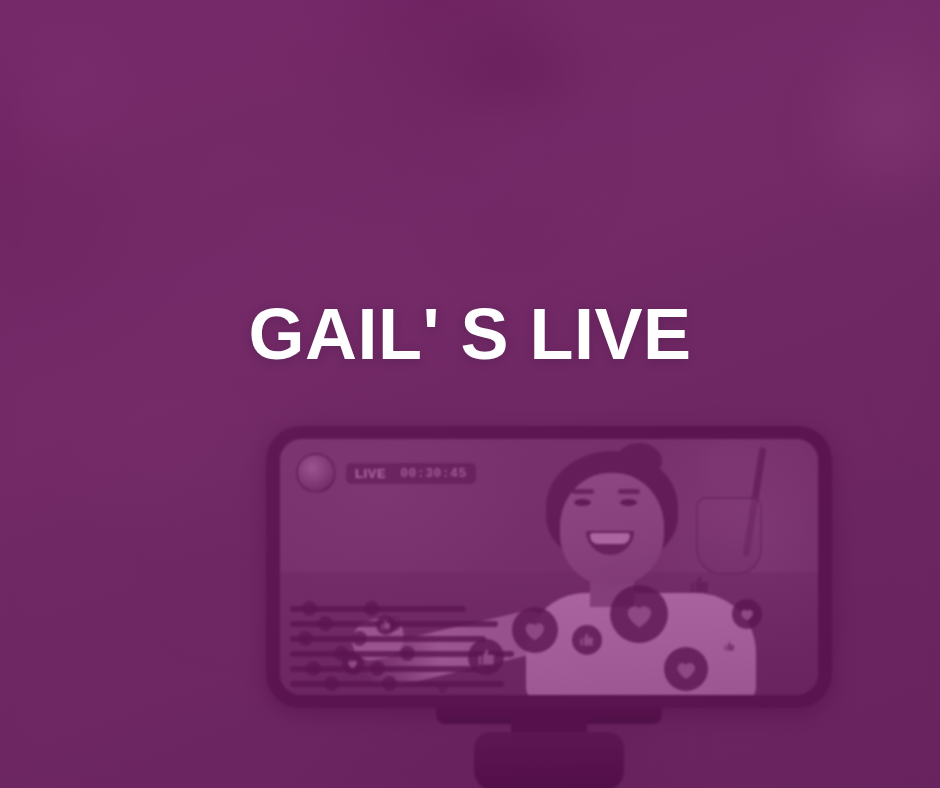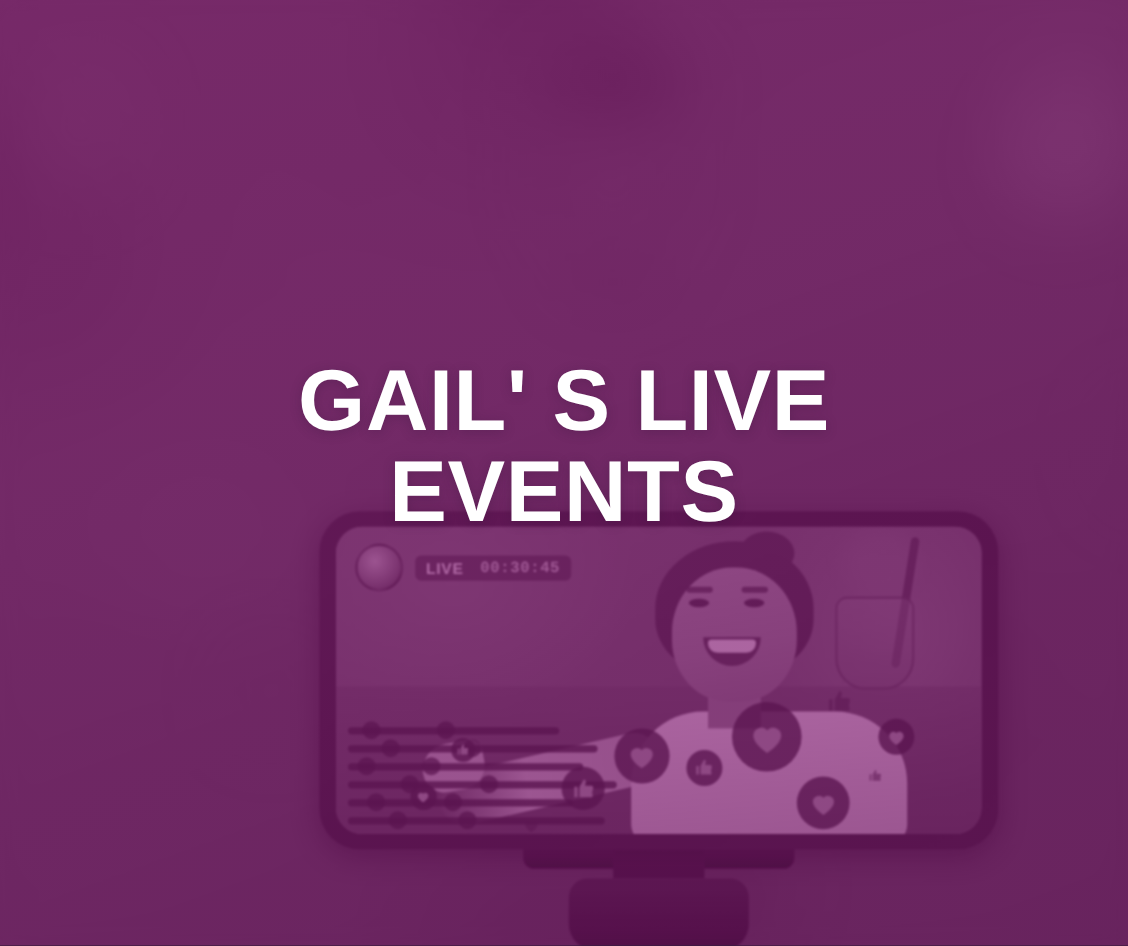--- a/index.html
+++ b/index.html
@@ -547,16 +547,15 @@
 
       </div>
     </div>
   </div>
 
   <div class="overlay-tint"></div>
   <div class="overlay-wash"></div>
 
   <div id="headline">
     <span class="line">GAIL' S LIVE</span>
-    <span class="line">EVENTS</span>
   </div>
 
 </div>
 
 </body></html>

